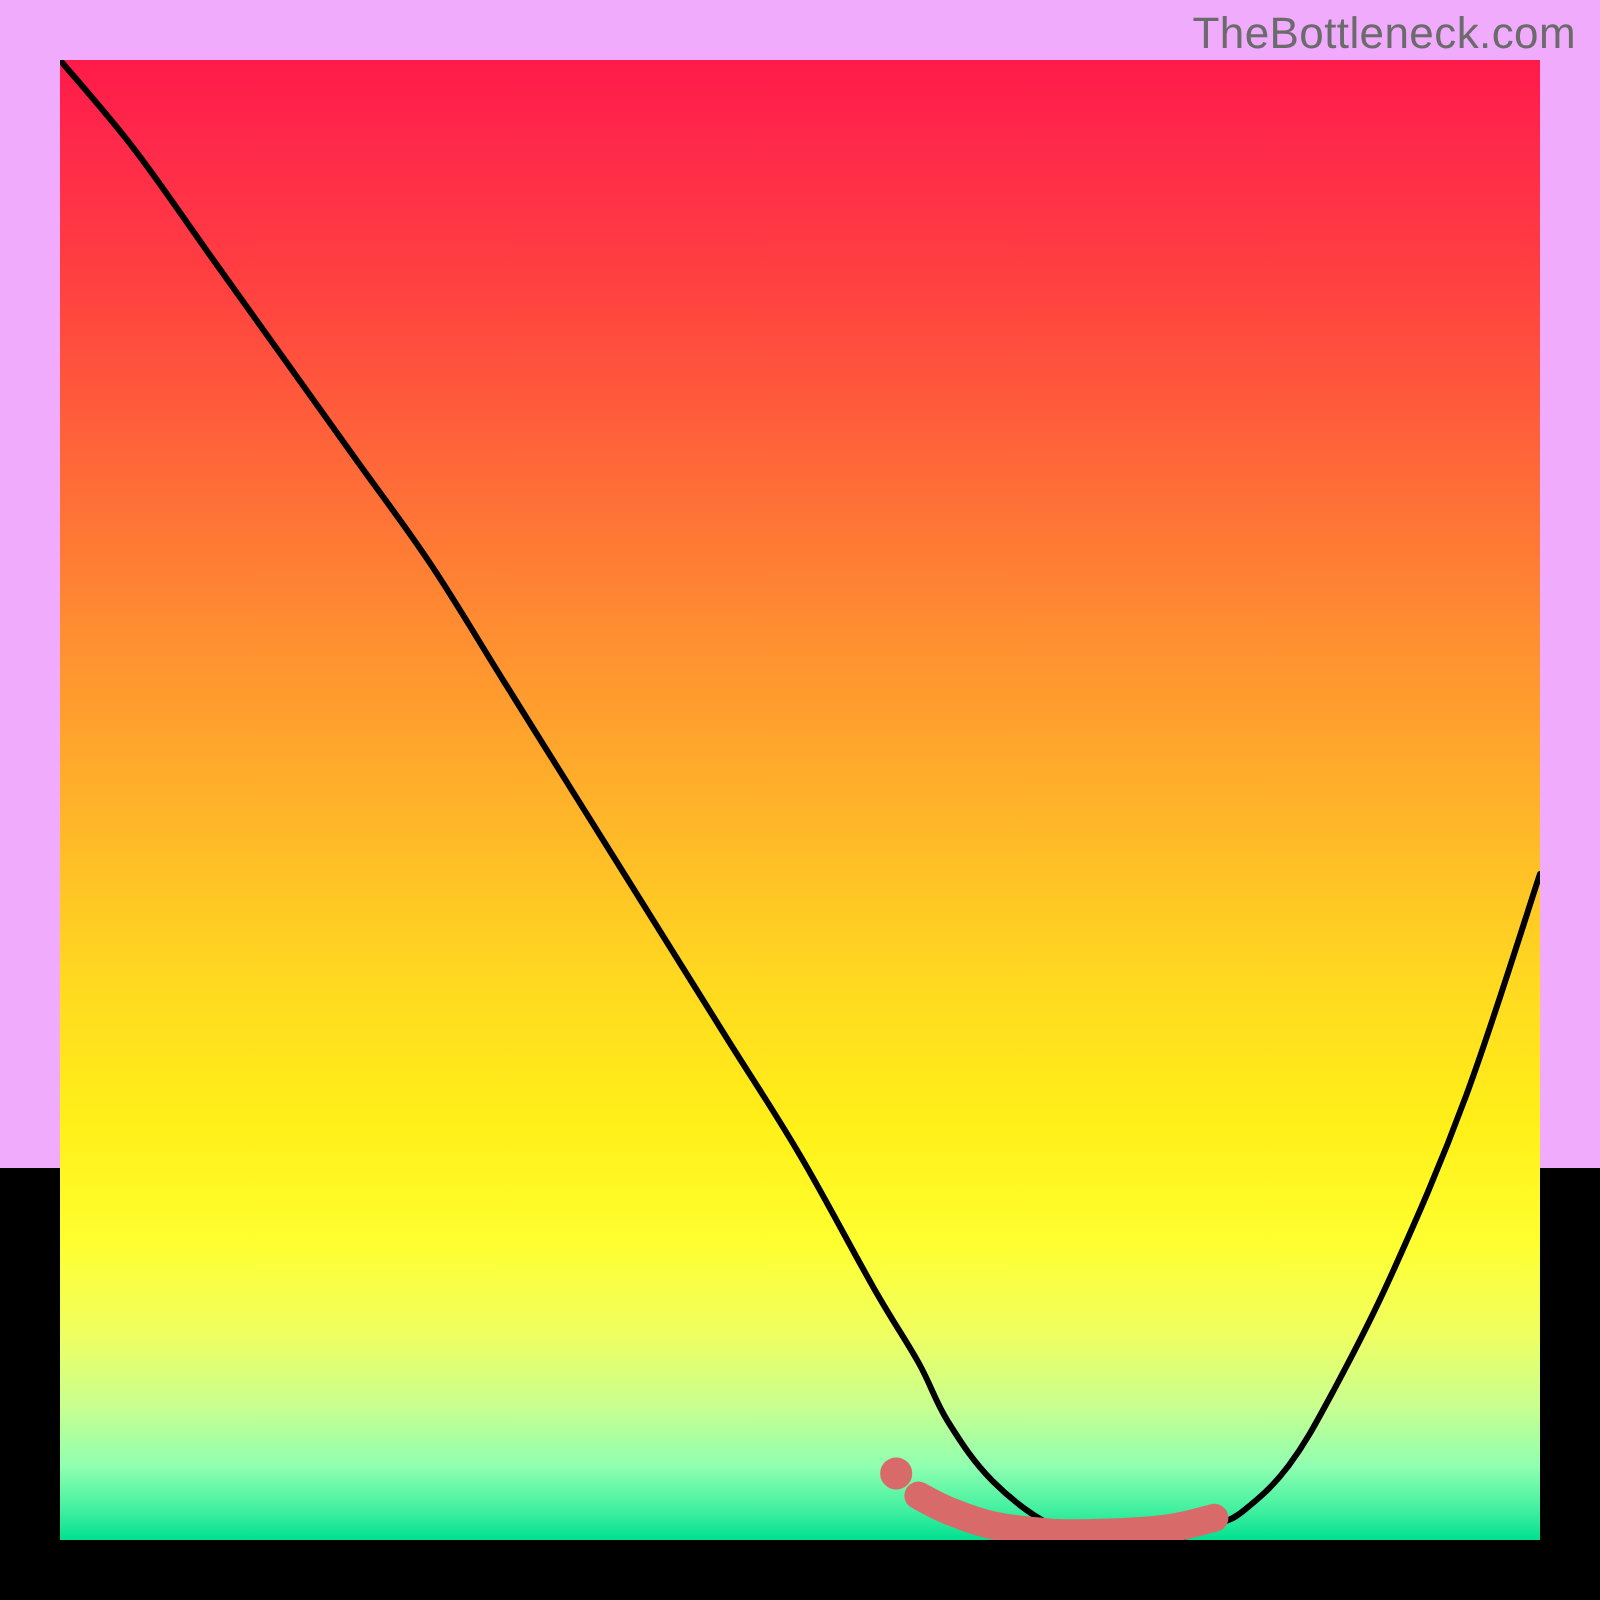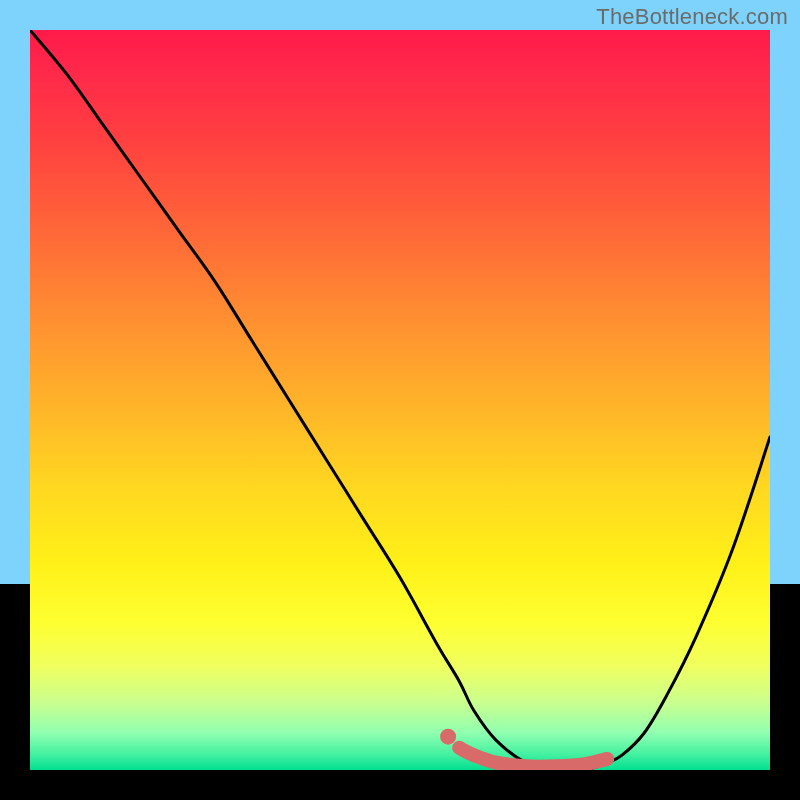--- a/index.html
+++ b/index.html
@@ -1,21 +1,21 @@
 <!DOCTYPE html>
 <html><head>
 <meta charset="utf-8">
 <style>
   * { margin: 0; padding: 0; box-sizing: border-box; }
   html, body { width: 800px; height: 800px; overflow: hidden; background: #000; }
   .chart-container {
     position: relative;
     width: 800px;
     height: 584px;
-    background: #7dd3fc;
+    background: #f0abfc;
   }
   .plot-area {
     position: absolute;
     left: 30px;
     top: 30px;
     width: 740px;
     height: 740px;
     background: linear-gradient(to bottom,
       #ff1a4a 0%,
       #ff2a4a 6%,

